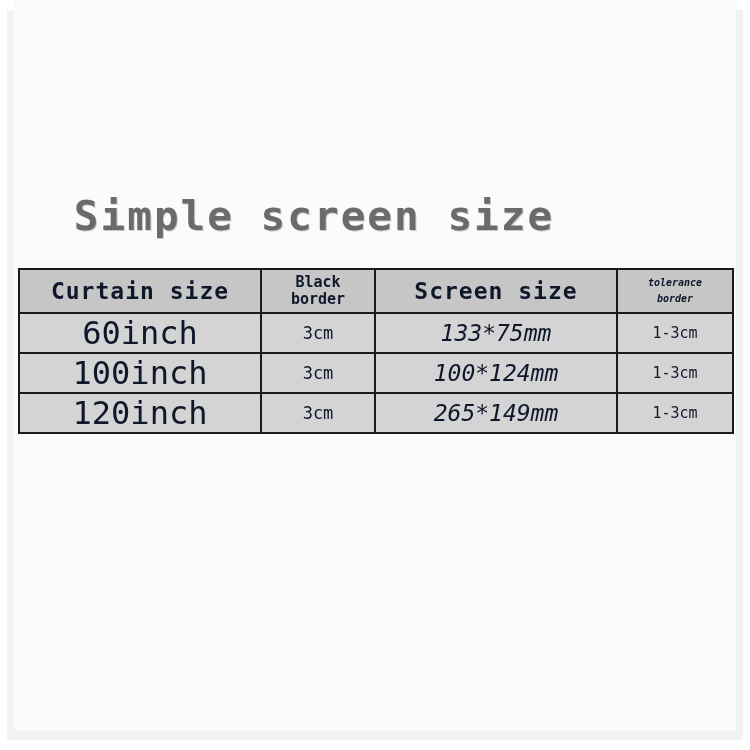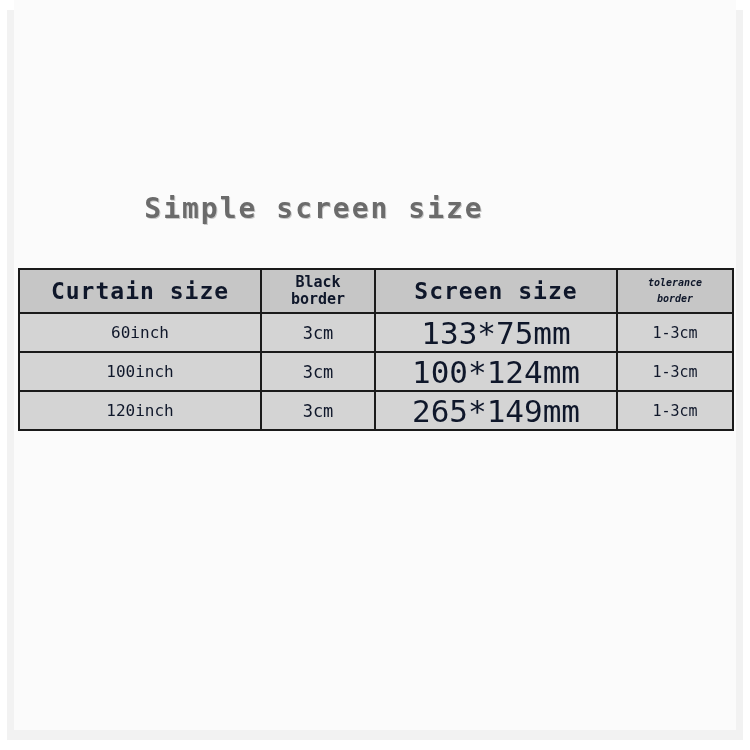--- a/index.html
+++ b/index.html
@@ -37,21 +37,21 @@
     height: 730px;
     background: #fbfbfb;
   }
   .title {
     position: absolute;
     left: 0;
     top: 192px;
     width: 628px;
     text-align: center;
     font-family: "DejaVu Sans Mono", monospace;
-    font-size: 28px;
+    font-size: 41px;
     font-weight: bold;
     letter-spacing: 2px;
     color: #6b6b6b;
     text-shadow: 1px 1px 0 #c9c9c9;
   }
   .table-wrap {
     position: absolute;
     left: 18px;
     top: 268px;
     width: 714px;
@@ -90,28 +90,29 @@
   th.h-tol {
     font-size: 10px;
     line-height: 16px;
     font-style: italic;
   }
   tbody td {
     background: #d4d4d4;
     height: 37px;
   }
   td.c-curtain {
-    font-size: 16px;
+    font-size: 32px;
     letter-spacing: 0px;
   }
   td.c-black {
     font-size: 17px;
   }
   td.c-screen {
-    font-size: 31px;
+    font-size: 23px;
+    font-style: italic;
   }
   td.c-tol {
     font-size: 15px;
   }
   
   col.col-curtain { width: 242px; }
   col.col-black   { width: 114px; }
   col.col-screen  { width: 242px; }
   col.col-tol     { width: 116px; }
 </style>

